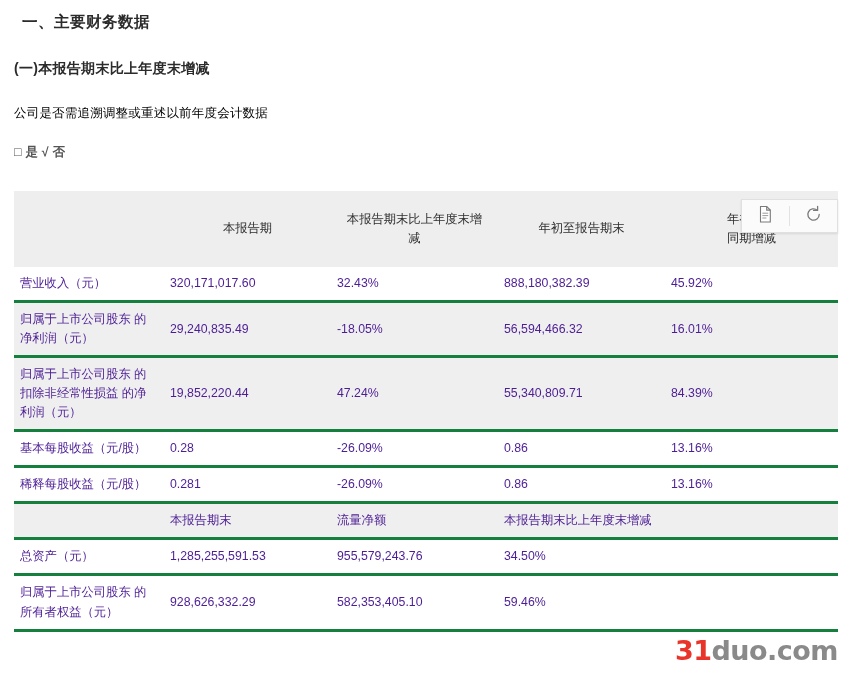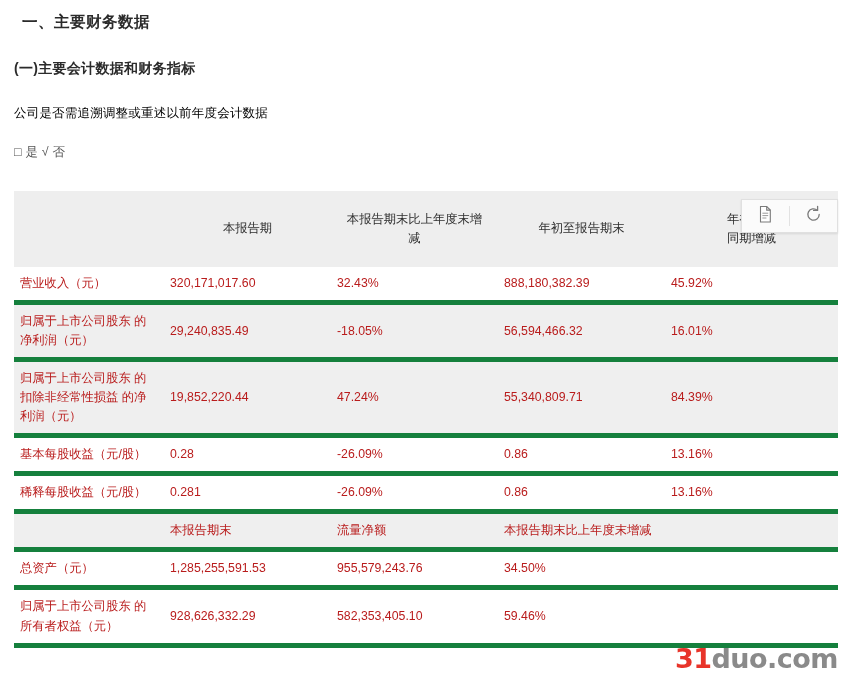--- a/index.html
+++ b/index.html
@@ -38,43 +38,44 @@
     font-size: 12.5px;
     color: #000000;
     margin: 27px 0 0 0;
     letter-spacing: 0.2px;
   }
   .choice {
     font-size: 12.5px;
     color: #555555;
     margin: 22px 0 0 0;
     letter-spacing: 0.2px;
+    font-weight: bold;
   }
   table.fin {
     border-collapse: collapse;
     width: 824px;
     margin-top: 30px;
     table-layout: fixed;
   }
   table.fin col.c0 { width: 150px; }
   table.fin col.c1 { width: 167px; }
   table.fin col.c2 { width: 167px; }
   table.fin col.c3 { width: 167px; }
   table.fin col.c4 { width: 173px; }
 
   table.fin td, table.fin th {
     border-top: 1px solid #e3e3e3;
-    border-bottom: 5px solid #15803d;
+    border-bottom: 3px solid #15803d;
     padding: 7px 8px 7px 6px;
     font-size: 12.3px;
     font-weight: normal;
     text-align: left;
     vertical-align: middle;
     line-height: 1.55;
-    color: #b91c1c;
+    color: #4c1d95;
   }
   table.fin thead td {
     background: #eeeeee;
     border-top: 1px solid #eeeeee;
     border-bottom: 1px solid #eeeeee;
     height: 62px;
     text-align: center;
     vertical-align: middle;
     padding: 6px 10px;
     color: #2f2f2f;
@@ -108,38 +109,38 @@
     cursor: pointer;
   }
   .toolbar .divider {
     width: 1px;
     height: 20px;
     background: #e2e2e2;
   }
   .watermark {
     position: absolute;
     right: 14px;
-    bottom: 8px;
+    bottom: 16px;
     font-size: 27px;
     font-weight: bold;
     font-family: "DejaVu Sans", sans-serif;
     letter-spacing: -0.5px;
     white-space: nowrap;
   }
   .watermark .red { color: #e8342a; }
   .watermark .gray { color: #8a8a8a; }
 </style>
 </head>
 <body>
 
 <div class="page">
 
   <h1 class="h1">一、主要财务数据</h1>
 
-  <h2 class="h2">(一)主要会计数据和财务指标</h2>
+  <h2 class="h2">(一)本报告期末比上年度末增减</h2>
 
   <p class="para">公司是否需追溯调整或重述以前年度会计数据</p>
 
   <p class="choice">□ 是 √ 否</p>
 
   <table class="fin">
     <colgroup>
       <col class="c0">
         <col class="c1">
         <col class="c2">

